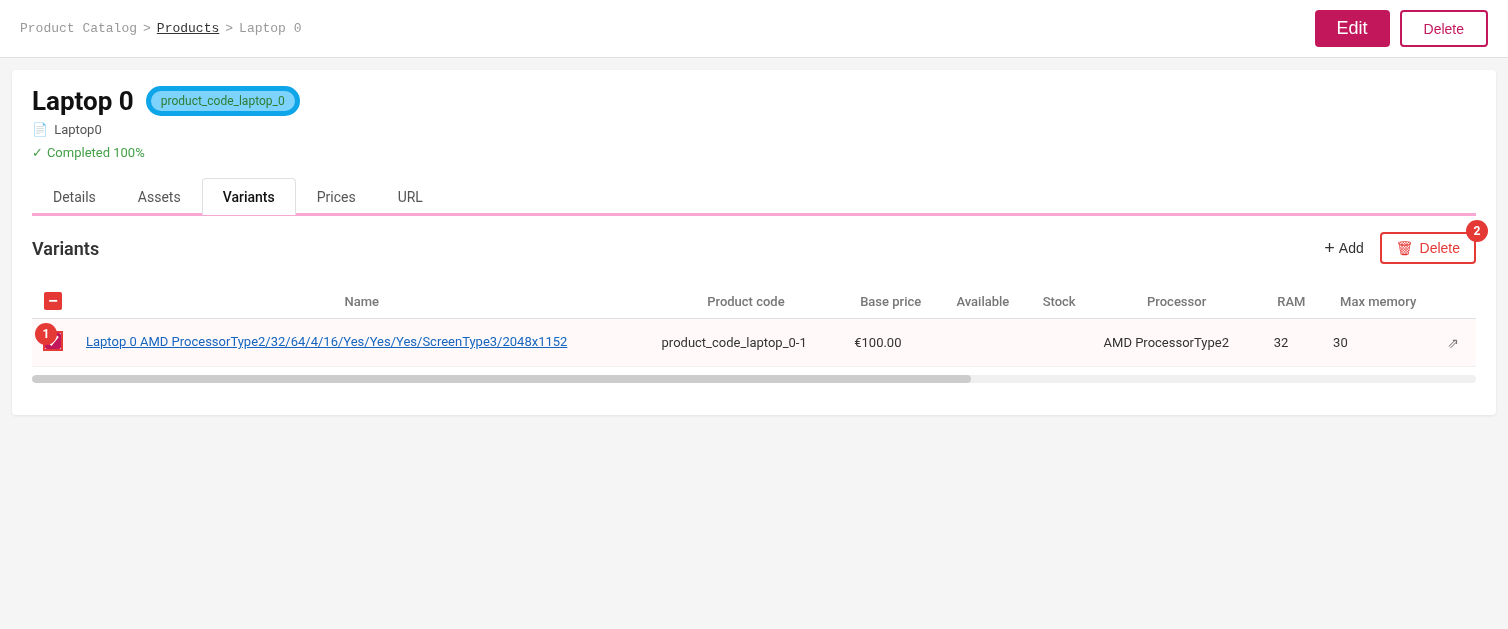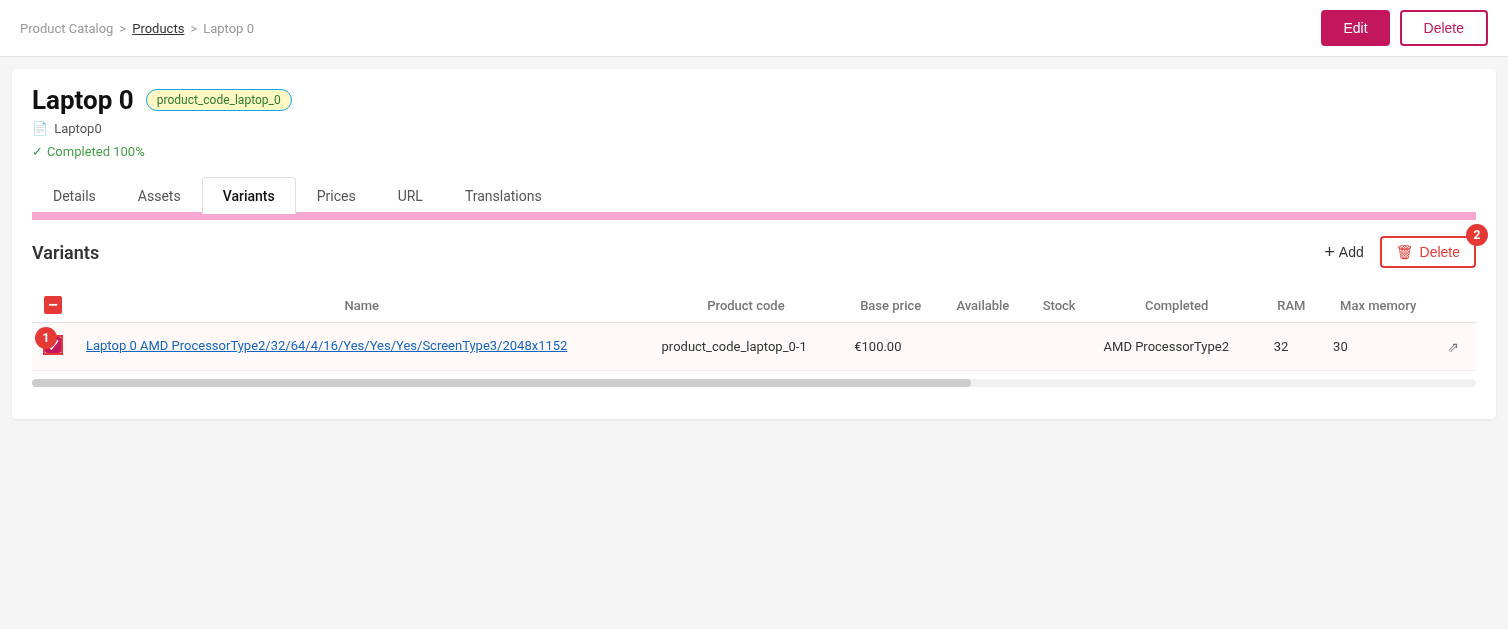--- a/index.html
+++ b/index.html
@@ -2,42 +2,42 @@
 <html><head>
   <meta charset="utf-8">
   <style>
     * { box-sizing: border-box; margin: 0; padding: 0; }
     body { font-family: -apple-system, BlinkMacSystemFont, 'Segoe UI', Roboto, sans-serif; background: #f5f5f5; color: #333; font-size: 14px; }
     
     .page-wrapper { background: #f5f5f5; min-height: 629px; padding: 0; }
     
     
     .top-bar { display: flex; justify-content: space-between; align-items: center; padding: 10px 20px; background: #fff; border-bottom: 1px solid #e0e0e0; }
-    .breadcrumb { display: flex; align-items: center; gap: 6px; font-size: 13px; color: #666; }
+    .breadcrumb { display: flex; align-items: center; gap: 6px; font-size: 13px; color: #666; font-family: Liberation Mono, monospace; }
     .breadcrumb a { color: #333; text-decoration: underline; cursor: pointer; }
     .breadcrumb span { color: #999; }
     .top-actions { display: flex; gap: 10px; }
-    .btn-edit { background: #c2185b; color: #fff; border: none; padding: 8px 22px; border-radius: 4px; font-size: 14px; cursor: pointer; font-weight: 500; }
+    .btn-edit { background: #c2185b; color: #fff; border: none; padding: 8px 22px; border-radius: 4px; font-size: 18px; cursor: pointer; font-weight: 500; }
     .btn-delete-top { background: #fff; color: #c2185b; border: 2px solid #c2185b; padding: 8px 22px; border-radius: 4px; font-size: 14px; cursor: pointer; font-weight: 500; }
     
     
     .main-content { padding: 16px 20px; background: #fff; margin: 12px; border-radius: 4px; box-shadow: 0 1px 3px rgba(0,0,0,0.08); }
     
     .product-title { display: flex; align-items: center; gap: 12px; margin-bottom: 6px; }
     .product-title h1 { font-size: 26px; font-weight: 700; color: #111; }
-    .product-code-badge { background: #fef9c3; color: #2e7d32; border: 1px solid #0ea5e9; padding: 3px 10px; border-radius: 20px; font-size: 12px; }
+    .product-code-badge { background: #7dd3fc; color: #2e7d32; border: 5px solid #0ea5e9; padding: 3px 10px; border-radius: 20px; font-size: 12px; }
     
     .file-ref { display: flex; align-items: center; gap: 6px; color: #555; font-size: 13px; margin-bottom: 8px; }
     .file-icon { color: #777; }
     
     .completion { color: #43a047; font-size: 13px; margin-bottom: 16px; display: flex; align-items: center; gap: 4px; }
     .check-icon { color: #43a047; }
     
     
-    .tabs { display: flex; gap: 0; border-bottom: 8px solid #f9a8d4; margin-bottom: 0; }
+    .tabs { display: flex; gap: 0; border-bottom: 3px solid #f9a8d4; margin-bottom: 0; }
     .tab { padding: 10px 20px; font-size: 14px; cursor: pointer; border: 1px solid transparent; border-bottom: none; border-radius: 4px 4px 0 0; color: #555; background: transparent; position: relative; top: 2px; }
     .tab.active { background: #fff; border-color: #e0e0e0; border-bottom-color: #fff; color: #111; font-weight: 500; }
     
     
     .variants-section { padding: 16px 0; }
     .variants-header { display: flex; justify-content: space-between; align-items: center; margin-bottom: 20px; }
     .variants-title { font-size: 18px; font-weight: 600; }
     .variants-actions { display: flex; align-items: center; gap: 16px; position: relative; }
     .btn-add { background: none; border: none; color: #333; font-size: 14px; cursor: pointer; display: flex; align-items: center; gap: 4px; }
     .btn-add-icon { font-size: 18px; color: #333; }
@@ -106,21 +106,20 @@
       <span class="check-icon">✓</span>
       <span>Completed 100%</span>
     </div>
 
     <div class="tabs">
       <div class="tab">Details</div>
       <div class="tab">Assets</div>
       <div class="tab active">Variants</div>
       <div class="tab">Prices</div>
       <div class="tab">URL</div>
-      <div class="tab">Translations</div>
     </div>
 
     <div class="variants-section">
       <div class="variants-header">
         <h2 class="variants-title">Variants</h2>
         <div class="variants-actions">
           <button class="btn-add">
             <span class="btn-add-icon">+</span>
             <span>Add</span>
           </button>
@@ -139,21 +138,21 @@
           <thead>
             <tr>
               <th class="checkbox-col">
                 <button class="select-all-minus">−</button>
               </th>
               <th>Name</th>
               <th>Product code</th>
               <th>Base price</th>
               <th>Available</th>
               <th>Stock</th>
-              <th>Completed</th>
+              <th>Processor</th>
               <th>RAM</th>
               <th>Max memory</th>
               <th></th>
             </tr>
           </thead>
           <tbody>
 
             <tr class="row-highlighted">
               <td class="checkbox-col">
                 <div class="checkbox-wrapper" style="position:relative; display:inline-block;">

